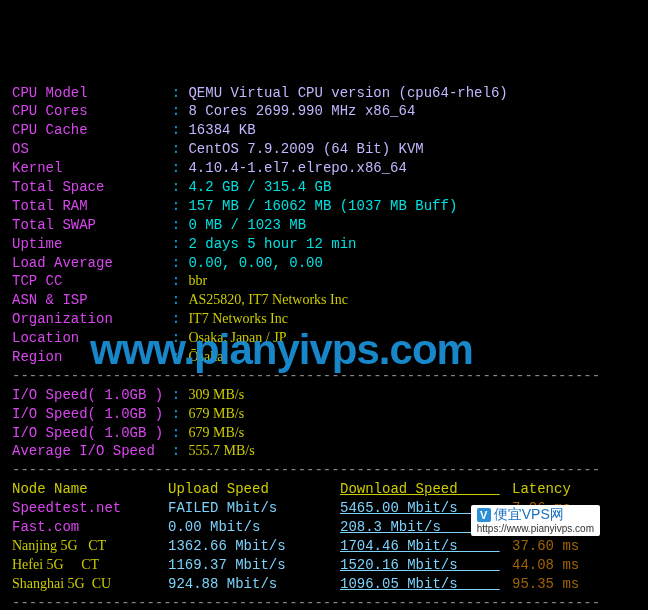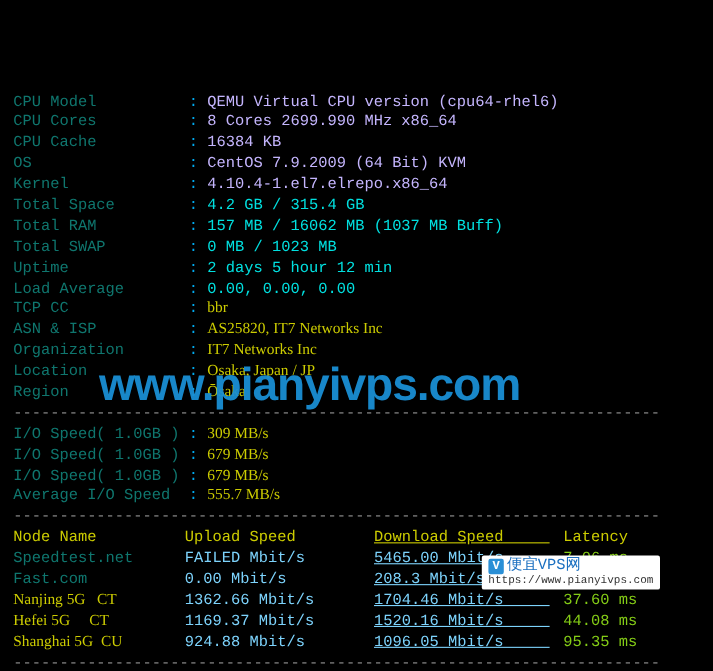--- a/index.html
+++ b/index.html
@@ -16,42 +16,42 @@
     overflow: hidden;
     position: relative;
   }
   .row { display: block; }
   .colon { color: #00aaee; }
   .val-blue { color: #c4b5fd; }
   .val-cyan { color: #00e0e0; text-align: right; }
   .val-yellow { color: #cccc00; font-family: Liberation Serif, serif; }
   .val-green { color: #7dd3fc; }
   .val-red { color: #7dd3fc; }
-  .val-purple { color: #84cc16; }
-  .white { color: #0f766e; }
+  .val-purple { color: #a16207; }
+  .white { color: #d946ef; }
   .hr { color: #888; letter-spacing: 0; }
   .th { color: #cccc00; }
   .watermark {
     position: absolute;
     top: 322px;
     left: 90px;
     font-family: Arial, sans-serif;
     font-size: 42px;
     font-weight: bold;
     color: #1a8fd4;
     opacity: 0.95;
     letter-spacing: -1px;
     pointer-events: none;
   }
   .corner-badge {
     position: absolute;
     bottom: 74px;
     right: 48px;
     background: #fff;
-    font-family: Liberation Mono, monospace;
+    font-family: Liberation Sans, sans-serif;
     font-size: 14px;
     color: #1a6fc0;
     padding: 1px 6px;
     border-radius: 2px;
     white-space: nowrap;
     pointer-events: none;
     line-height: 1.2;
   }
   .corner-badge .small { display:block; font-size: 10px; color: #333; }
   .corner-badge .vicon { display:inline-block; width:14px; height:14px; background:#2a8fd6; color:#fff; font-weight:bold; text-align:center; border-radius:2px; font-size:11px; line-height:14px; margin-right:3px;}

